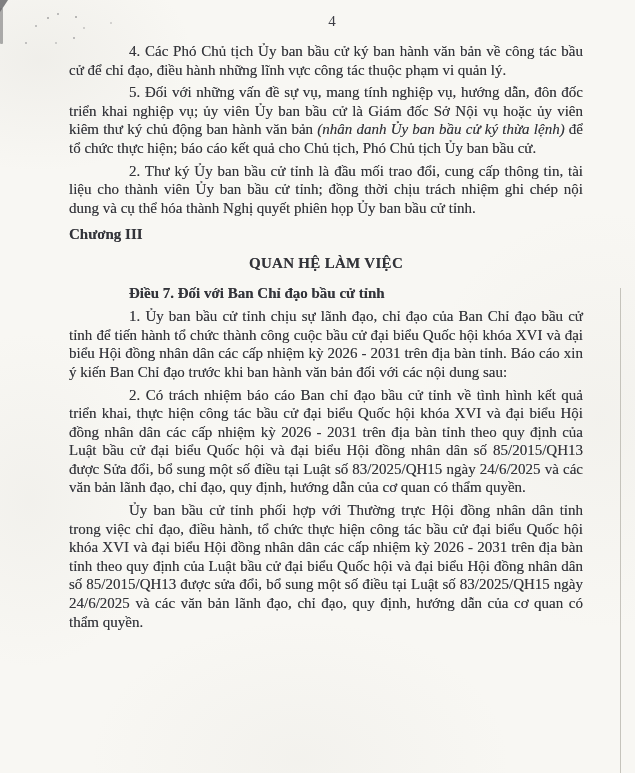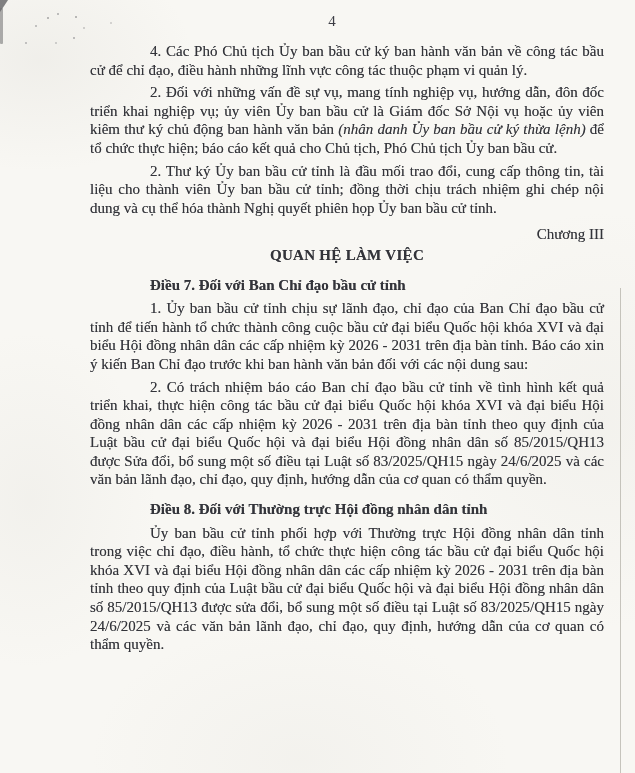--- a/index.html
+++ b/index.html
@@ -25,33 +25,33 @@
   }
   .page-number {
     position: absolute;
     top: 13px; left: 75px; width: 514px;
     text-align: center;
     font-size: 15px;
     color: #3c3d44;
   }
   .doc-body {
     position: absolute;
-    top: 42px; left: 90px; width: 514px;
+    top: 42px; left: 69px; width: 514px;
     font-size: 15px;
     line-height: 18.6px;
     text-align: justify;
     color: var(--ink);
     text-shadow: 0 0 0.5px rgba(51,52,58,0.55);
   }
   .blk { margin: 0 0 4px 0; }
   .blk span { white-space: pre-wrap; }
   .para { text-indent: 60px; }
   .chapter {
-    text-align: right; font-weight: 400;
-    margin: 8px 0 2px 0;
+    text-align: left; font-weight: 700;
+    margin: 8px 0 10px 0;
   }
   .chapter-title {
     text-align: center; font-weight: 700;
     margin: 0 0 8px 0;
     letter-spacing: 0.3px;
   }
   .article { font-weight: 700; text-indent: 60px; margin: 11px 0 5px 0; }
   .it { font-style: italic; }
 
   
@@ -93,22 +93,21 @@
 
 <div class="corner-mark"></div>
 <div class="edge-dash"></div>
 <div class="speckles"></div>
 <div class="right-scan-line"></div>
 
 <div class="page-number">4</div>
 
 <div class="doc-body">
     <div class="blk para"><span>4. Các Phó Chủ tịch Ủy ban bầu cử ký ban hành văn bản về công tác bầu cử để chỉ đạo, điều hành những lĩnh vực công tác thuộc phạm vi quản lý.</span></div>
-    <div class="blk para"><span>2. Đối với những vấn đề sự vụ, mang tính nghiệp vụ, hướng dẫn, đôn đốc triển khai nghiệp vụ; ủy viên Ủy ban bầu cử là Giám đốc Sở Nội vụ hoặc ủy viên kiêm thư ký chủ động ban hành văn bản </span><span class="it">(nhân danh Ủy ban bầu cử ký thừa lệnh)</span><span> để tổ chức thực hiện; báo cáo kết quả cho Chủ tịch, Phó Chủ tịch Ủy ban bầu cử.</span></div>
+    <div class="blk para"><span>5. Đối với những vấn đề sự vụ, mang tính nghiệp vụ, hướng dẫn, đôn đốc triển khai nghiệp vụ; ủy viên Ủy ban bầu cử là Giám đốc Sở Nội vụ hoặc ủy viên kiêm thư ký chủ động ban hành văn bản </span><span class="it">(nhân danh Ủy ban bầu cử ký thừa lệnh)</span><span> để tổ chức thực hiện; báo cáo kết quả cho Chủ tịch, Phó Chủ tịch Ủy ban bầu cử.</span></div>
     <div class="blk para"><span>2. Thư ký Ủy ban bầu cử tỉnh là đầu mối trao đổi, cung cấp thông tin, tài liệu cho thành viên Ủy ban bầu cử tỉnh; đồng thời chịu trách nhiệm ghi chép nội dung và cụ thể hóa thành Nghị quyết phiên họp Ủy ban bầu cử tỉnh.</span></div>
     <div class="blk chapter"><span>Chương III</span></div>
     <div class="blk chapter-title"><span>QUAN HỆ LÀM VIỆC</span></div>
     <div class="blk article"><span>Điều 7. Đối với Ban Chỉ đạo bầu cử tỉnh</span></div>
     <div class="blk para"><span>1. Ủy ban bầu cử tỉnh chịu sự lãnh đạo, chỉ đạo của Ban Chỉ đạo bầu cử tỉnh để tiến hành tổ chức thành công cuộc bầu cử đại biểu Quốc hội khóa XVI và đại biểu Hội đồng nhân dân các cấp nhiệm kỳ 2026 - 2031 trên địa bàn tỉnh. Báo cáo xin ý kiến Ban Chỉ đạo trước khi ban hành văn bản đối với các nội dung sau:</span></div>
     <div class="blk para"><span>2. Có trách nhiệm báo cáo Ban chỉ đạo bầu cử tỉnh về tình hình kết quả triển khai, thực hiện công tác bầu cử đại biểu Quốc hội khóa XVI và đại biểu Hội đồng nhân dân các cấp nhiệm kỳ 2026 - 2031 trên địa bàn tỉnh theo quy định của Luật bầu cử đại biểu Quốc hội và đại biểu Hội đồng nhân dân số 85/2015/QH13 được Sửa đổi, bổ sung một số điều tại Luật số 83/2025/QH15 ngày 24/6/2025 và các văn bản lãnh đạo, chỉ đạo, quy định, hướng dẫn của cơ quan có thẩm quyền.</span></div>
-    <div class="blk article"><span>Điều 8. Đối với Thường trực Hội đồng nhân dân tỉnh</span></div>
     <div class="blk para"><span>Ủy ban bầu cử tỉnh phối hợp với Thường trực Hội đồng nhân dân tỉnh trong việc chỉ đạo, điều hành, tổ chức thực hiện công tác bầu cử đại biểu Quốc hội khóa XVI và đại biểu Hội đồng nhân dân các cấp nhiệm kỳ 2026 - 2031 trên địa bàn tỉnh theo quy định của Luật bầu cử đại biểu Quốc hội và đại biểu Hội đồng nhân dân số 85/2015/QH13 được sửa đổi, bổ sung một số điều tại Luật số 83/2025/QH15 ngày 24/6/2025 và các văn bản lãnh đạo, chỉ đạo, quy định, hướng dẫn của cơ quan có thẩm quyền.</span></div>
   </div>
 
 </body></html>

